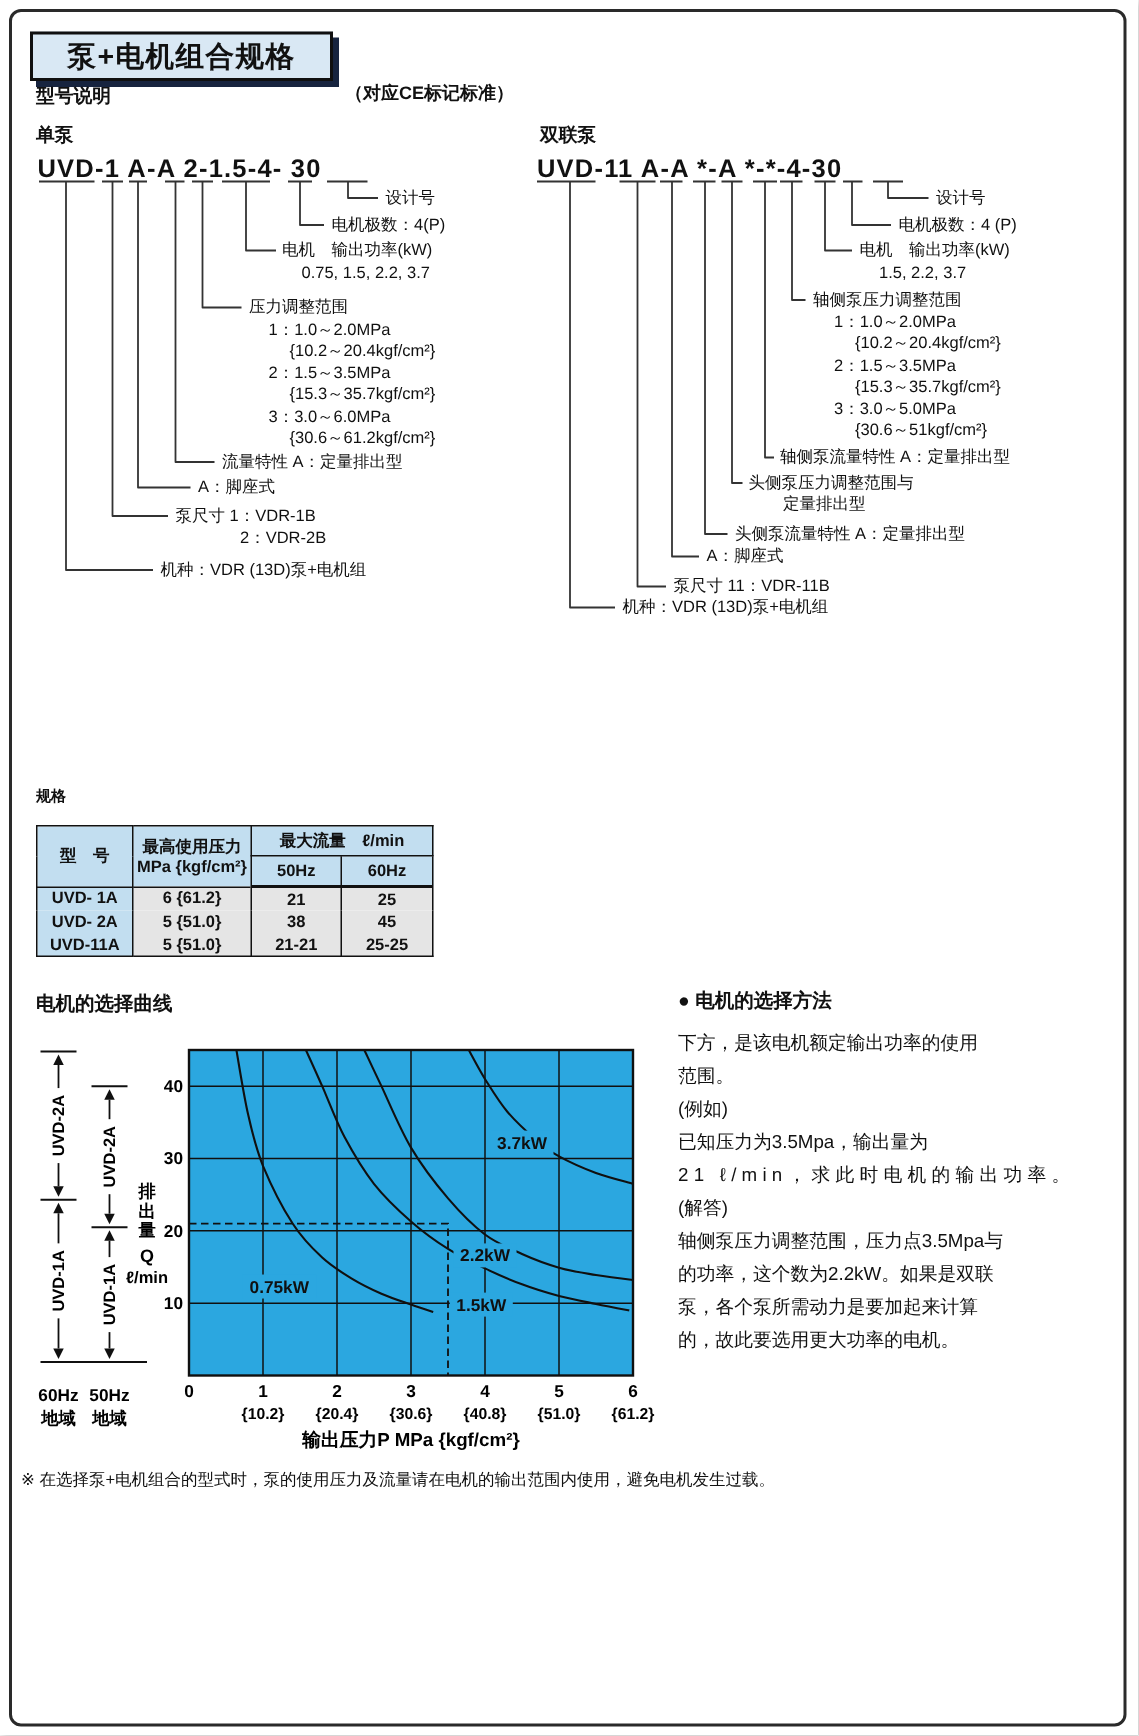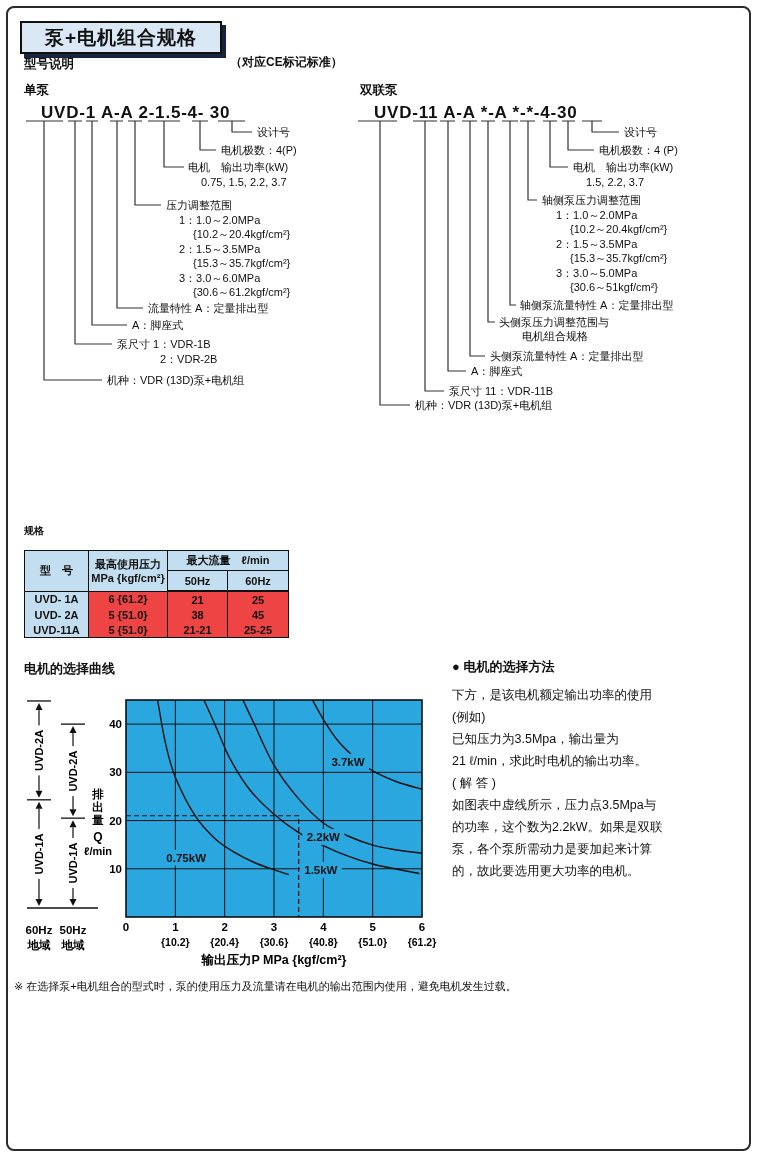--- a/index.html
+++ b/index.html
@@ -7,31 +7,31 @@
         font-family:"Liberation Sans","DejaVu Sans",sans-serif;color:#111;overflow:hidden;
         box-shadow:2px 2px 4px rgba(0,0,0,.35);}
   .frame{position:absolute;left:6px;top:6px;right:8px;bottom:6px;border:2px solid #2a2a2a;border-radius:8px;pointer-events:none;}
   .title-box{position:absolute;left:20px;top:21px;width:198px;height:29px;background:#d9e8f4;
              border:2px solid #101010;box-shadow:4px 4px 0 0 #17243f;display:flex;align-items:center;justify-content:center;text-align:right;}
   .title-box span{font-size:19px;font-weight:bold;letter-spacing:1px;}
   .title-note{position:absolute;left:230px;top:36px;font-size:12px;font-weight:600;margin-top:18px;}
   .h-model{position:absolute;left:24px;top:56px;font-size:12.5px;font-weight:600;}
   .h-single{position:absolute;left:24px;top:82px;font-size:12.5px;font-weight:700;}
   .h-double{position:absolute;left:360px;top:82px;font-size:12.5px;font-weight:700;}
-  .model-code{position:absolute;top:103px;font-size:17px;font-weight:600;letter-spacing:.8px;white-space:nowrap;margin-left:16px;}
+  .model-code{position:absolute;top:103px;font-size:17px;font-weight:600;letter-spacing:.8px;white-space:nowrap;}
   .mc-left{left:25px;} .mc-right{left:358px;}
   .diag-svg{position:absolute;left:0;top:0;width:759px;height:430px;}
   .lbl{position:absolute;font-size:11px;line-height:13px;white-space:pre-line;color:#101010;font-weight:500;}
   .h-spec{position:absolute;left:24px;top:524px;font-size:10px;font-weight:700;}
   table.spec{position:absolute;left:24px;top:550px;border-collapse:collapse;table-layout:fixed;
              font-size:11px;font-weight:600;text-align:center;}
   table.spec th,table.spec td{border:1px solid #111;padding:0;}
   table.spec .blue{background:#c2def0;}
   table.spec thead th{height:19px;}
-  table.spec td{height:15px;background:#ef4444;border-top:none;border-bottom:none;}
+  table.spec td{height:15px;background:#e5e5e5;border-top:none;border-bottom:none;}
   table.spec td.blue{background:#c2def0;}
   table.spec{border:1.5px solid #111;}
   table.spec thead tr:last-child th{border-bottom:2.5px solid #111;}
   table.spec tbody tr:last-child td{border-bottom:1.5px solid #111;}
   table.spec .thick-r{border-right:1.8px solid #111;}
   .h-chart{position:absolute;left:24px;top:660px;font-size:13px;font-weight:700;}
   #chart-svg{position:absolute;left:0;top:650px;width:460px;height:330px;}
   .method{position:absolute;left:452px;top:658px;width:296px;}
   .method-head{font-size:13px;font-weight:700;margin-bottom:8px;}
   .method-line{font-size:12.5px;line-height:22px;font-weight:500;white-space:nowrap;}
@@ -107,21 +107,21 @@
   <div class="lbl" style="left:586px;top:176px">1.5, 2.2, 3.7</div>
   <div class="lbl" style="left:542px;top:194px">轴侧泵压力调整范围</div>
   <div class="lbl" style="left:556px;top:209px">1：1.0～2.0MPa</div>
   <div class="lbl" style="left:570px;top:223px">{10.2～20.4kgf/cm²}</div>
   <div class="lbl" style="left:556px;top:238px">2：1.5～3.5MPa</div>
   <div class="lbl" style="left:570px;top:252px">{15.3～35.7kgf/cm²}</div>
   <div class="lbl" style="left:556px;top:267px">3：3.0～5.0MPa</div>
   <div class="lbl" style="left:570px;top:281px">{30.6～51kgf/cm²}</div>
   <div class="lbl" style="left:520px;top:299px">轴侧泵流量特性  A：定量排出型</div>
   <div class="lbl" style="left:499px;top:316px">头侧泵压力调整范围与</div>
-  <div class="lbl" style="left:522px;top:330px">电机组合规格</div>
+  <div class="lbl" style="left:522px;top:330px">定量排出型</div>
   <div class="lbl" style="left:490px;top:350px">头侧泵流量特性  A：定量排出型</div>
   <div class="lbl" style="left:471px;top:365px">A：脚座式</div>
   <div class="lbl" style="left:449px;top:385px">泵尺寸  11：VDR-11B</div>
   <div class="lbl" style="left:415px;top:399px">机种：VDR (13D)泵+电机组</div>
 
   <div class="h-spec">规格</div>
   <table class="spec">
     <colgroup>
         <col style="width:64px">
         <col style="width:79px">
@@ -244,25 +244,26 @@
       <line x1="27" y1="908" x2="98" y2="908" stroke="#101010" stroke-width="1.3"></line>
     </svg>
 
   <div class="method">
     <div class="method-head">
       <span>●</span>
       <span>电机的选择方法</span>
     </div>
     <div>
       <div class="method-line">下方，是该电机额定输出功率的使用</div>
+      <div class="method-line">范围。</div>
       <div class="method-line">(例如)</div>
       <div class="method-line">已知压力为3.5Mpa，输出量为</div>
       <div class="method-line">21 ℓ/min，求此时电机的输出功率。</div>
       <div class="method-line">(解答)</div>
-      <div class="method-line">如图表中虚线所示，压力点3.5Mpa与</div>
+      <div class="method-line">轴侧泵压力调整范围，压力点3.5Mpa与</div>
       <div class="method-line">的功率，这个数为2.2kW。如果是双联</div>
       <div class="method-line">泵，各个泵所需动力是要加起来计算</div>
       <div class="method-line">的，故此要选用更大功率的电机。</div>
     </div>
   </div>
 
   <div class="footnote">※ 在选择泵+电机组合的型式时，泵的使用压力及流量请在电机的输出范围内使用，避免电机发生过载。</div>
 </div>
 
 </body></html>

